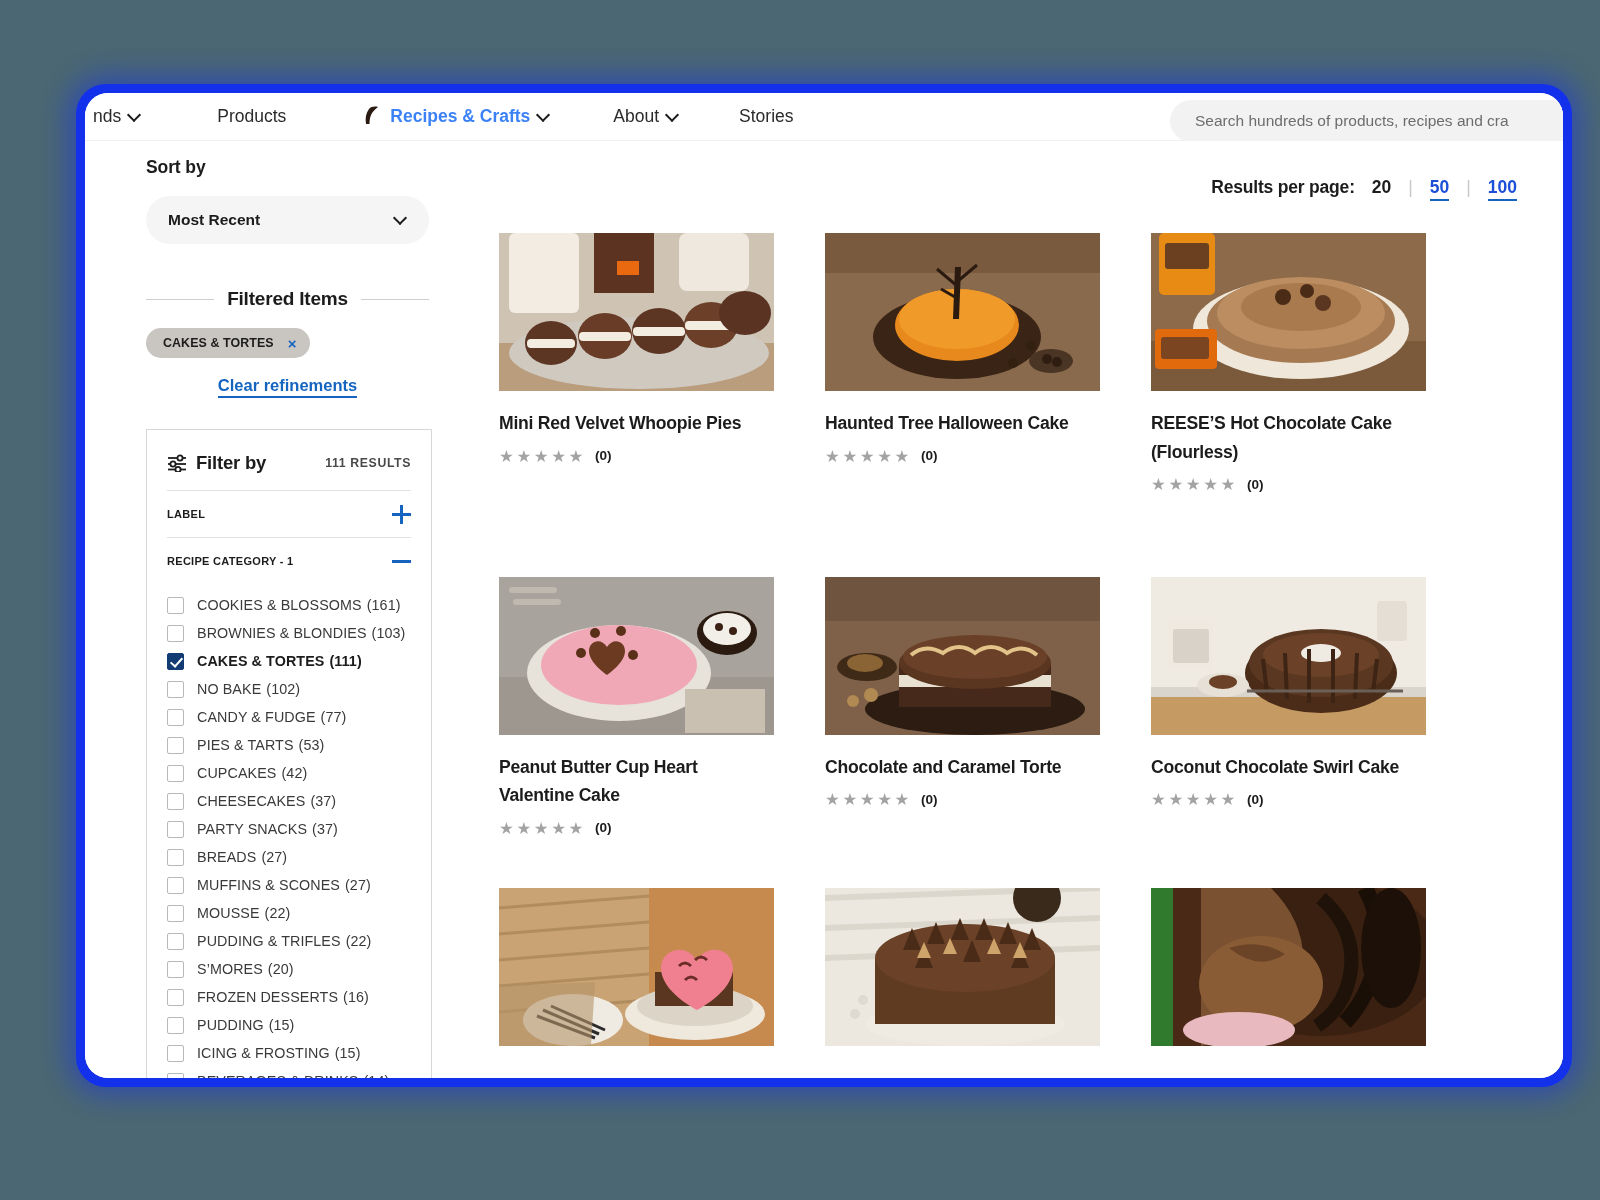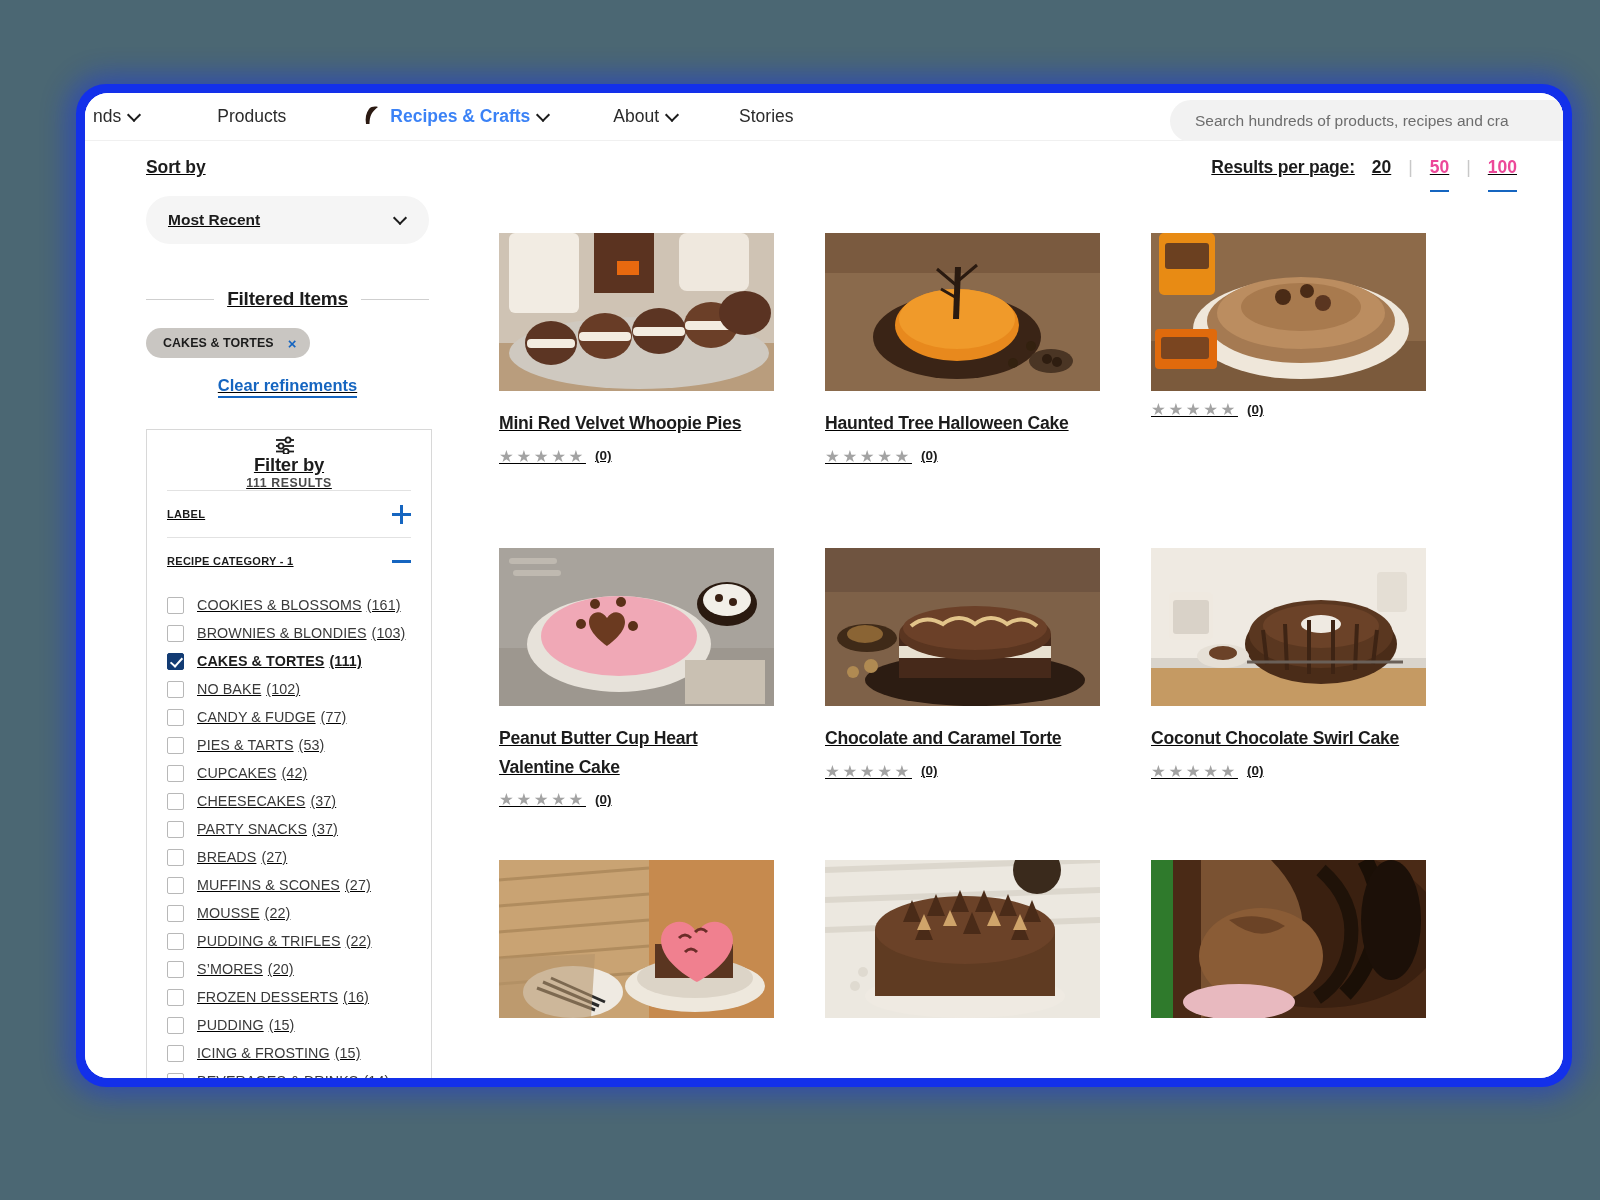--- a/index.html
+++ b/index.html
@@ -113,21 +113,20 @@
     width: 100%;
   }
   .search-box input::placeholder { color: #6d6d6d; }
 
   
   .page {
     position: relative;
     height: 937px;
     background: #ffffff;
     display: flex;
-    text-decoration: underline;
   }
 
   
   .sidebar {
     width: 370px;
     padding-left: 61px;
     padding-top: 16px;
     flex: 0 0 auto;
   }
   .sort-label {
@@ -220,21 +219,20 @@
     background: #fff;
     padding: 0 20px;
     height: 686px;
     overflow: hidden;
   }
   .fp-head {
     display: flex;
     align-items: center;
     height: 60px;
     padding-top: 6px;
-    flex-direction: column;
   }
   .fp-head .sliders { width: 20px; height: 18px; margin-right: 9px; }
   .fp-head .fp-title {
     font-size: 18.5px;
     font-weight: 700;
     color: #1c1c1c;
     flex: 1;
     letter-spacing: -0.2px;
   }
   .fp-head .fp-count {
@@ -327,23 +325,24 @@
     letter-spacing: -0.2px;
   }
   .rpp .opt {
     font-size: 17.5px;
     font-weight: 700;
     color: #1c1c1c;
     margin-left: 17px;
     cursor: pointer;
   }
   .rpp .opt.link {
-    color: #ec4899;
+    color: #1d4ed8;
     border-bottom: 2.2px solid #1565c0;
-    padding-bottom: 12px;
+    padding-bottom: 1px;
+    margin-top: 20px;
   }
   .rpp .sep {
     margin-left: 17px;
     color: #c8c8c8;
     font-size: 17.5px;
     font-weight: 400;
   }
 
   .grid {
     margin-top: 46px;
@@ -654,20 +653,21 @@
      <ellipse cx="150" cy="88" rx="94" ry="42" fill="#a57a52"></ellipse>
      <ellipse cx="150" cy="80" rx="84" ry="36" fill="#bb8d60"></ellipse>
      <ellipse cx="150" cy="74" rx="60" ry="24" fill="#a87a4e"></ellipse>
      <circle cx="132" cy="64" r="8" fill="#4a2b16"></circle>
      <circle cx="156" cy="58" r="7" fill="#4a2b16"></circle>
      <circle cx="172" cy="70" r="8" fill="#5a3520"></circle>
      <rect x="4" y="96" width="62" height="40" rx="4" fill="#e06a0c"></rect>
      <rect x="10" y="104" width="48" height="22" rx="3" fill="#7a4520"></rect>
    </svg>
               </div>
+              <div class="card-title">REESE’S Hot Chocolate Cake (Flourless)</div>
               <div class="rating">
                 <span class="stars">★★★★★</span>
                 <span class="rcount">(0)</span>
               </div>
             </div>
             <div class="row-gap-1"></div>
             <div class="card">
               <div class="card-img">
                 <svg viewBox="0 0 275 158" preserveAspectRatio="none">
      <rect width="275" height="158" fill="#a8a39c"></rect>

